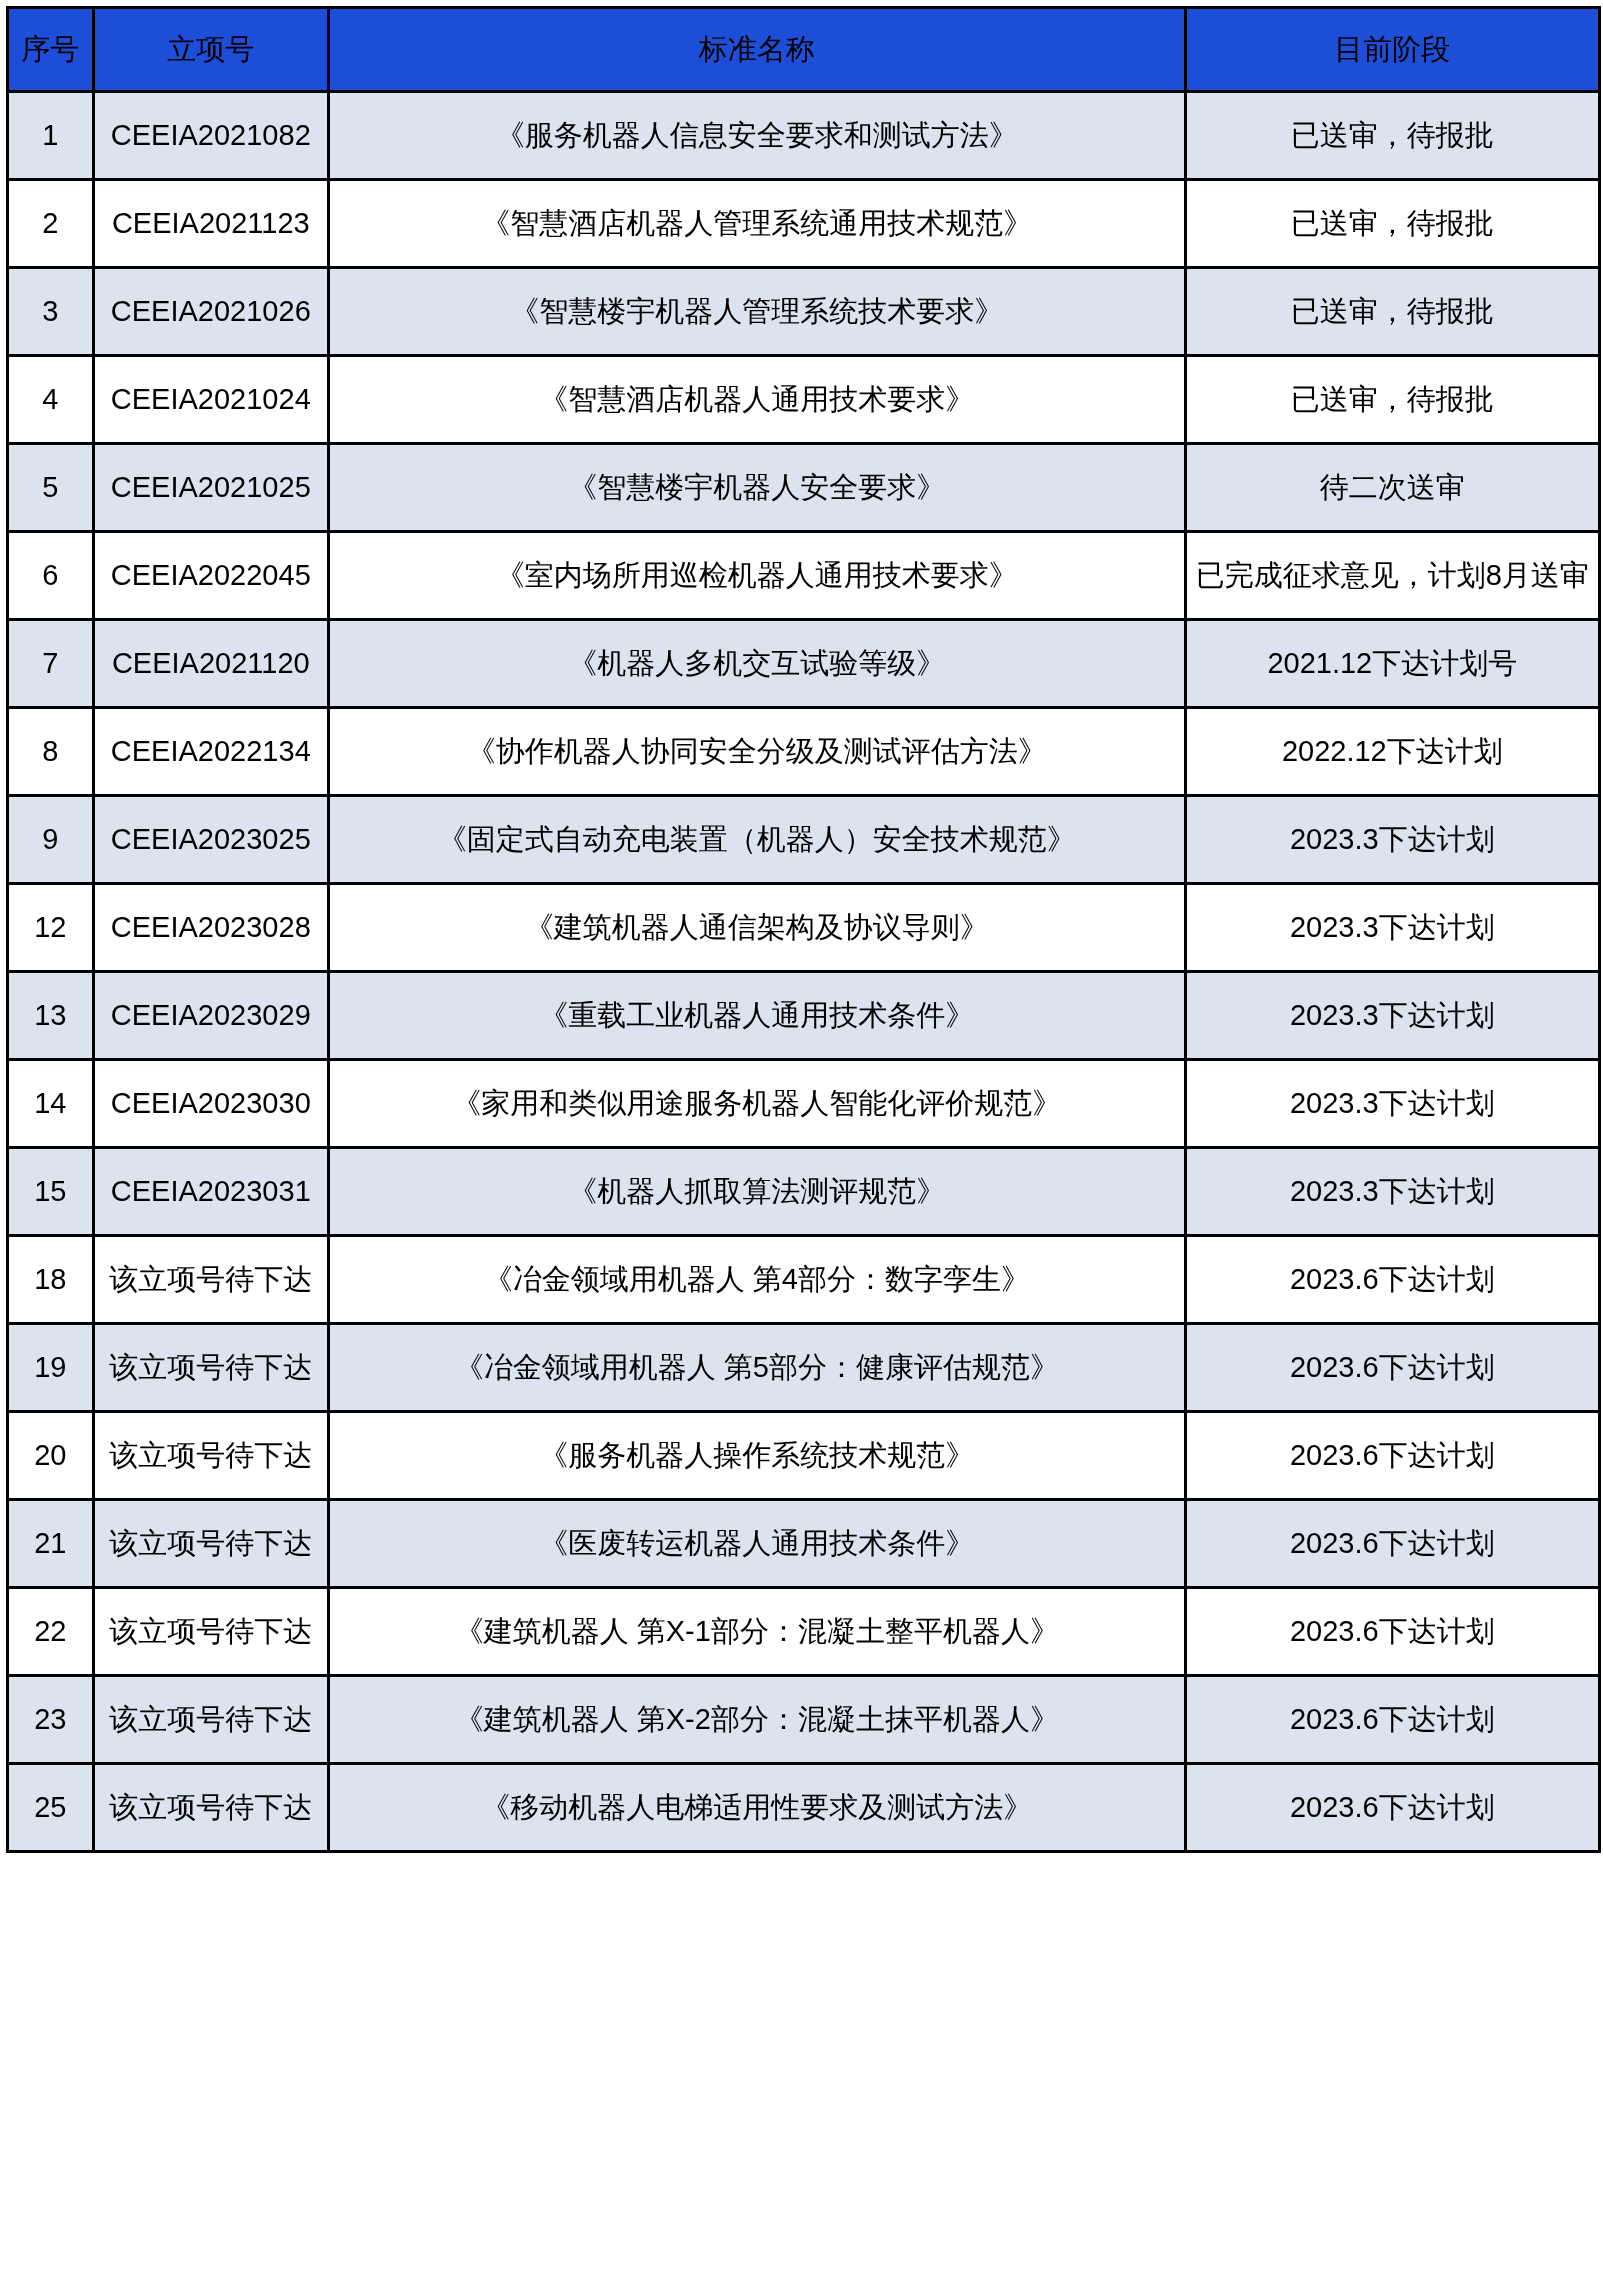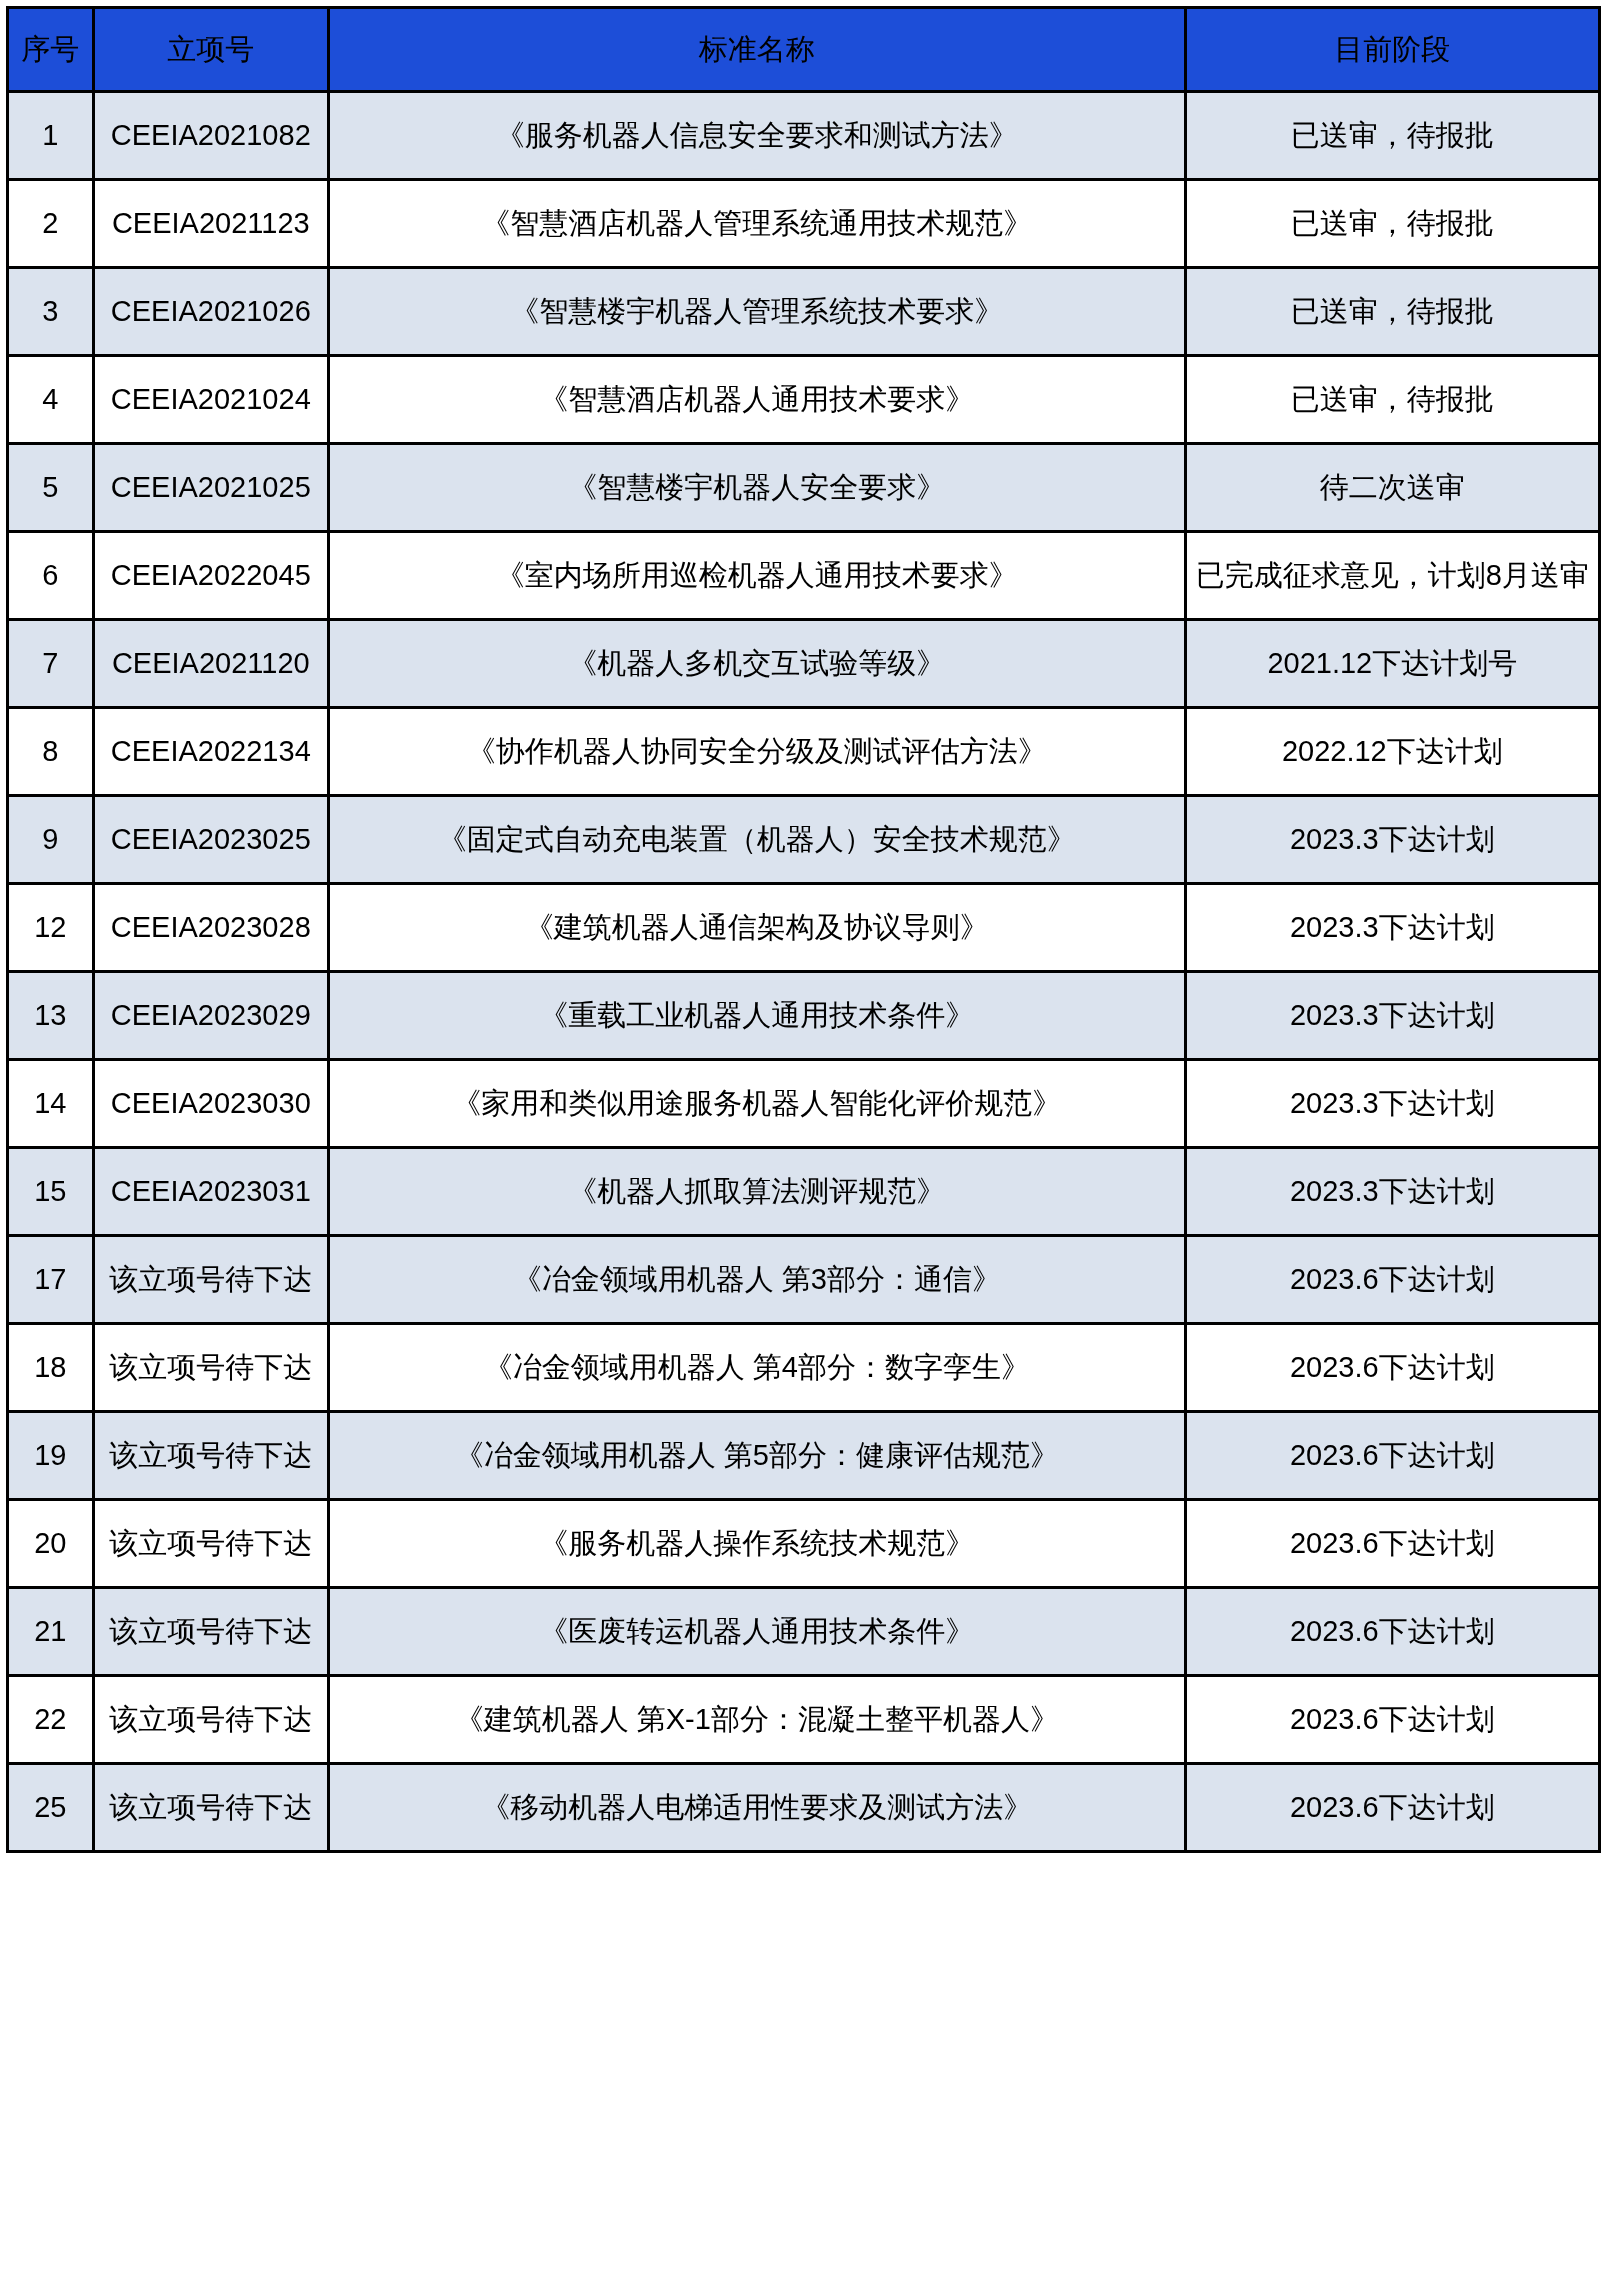--- a/index.html
+++ b/index.html
@@ -140,26 +140,20 @@
     <td>CEEIA2023030</td>
     <td>《家用和类似用途服务机器人智能化评价规范》</td>
     <td>2023.3下达计划</td>
   </tr>
         <tr class="alt">
     <td>15</td>
     <td>CEEIA2023031</td>
     <td>《机器人抓取算法测评规范》</td>
     <td>2023.3下达计划</td>
   </tr>
-        <tr class="alt">
-    <td>17</td>
-    <td>该立项号待下达</td>
-    <td>《冶金领域用机器人 第3部分：通信》</td>
-    <td>2023.6下达计划</td>
-  </tr>
         <tr class="plain">
     <td>18</td>
     <td>该立项号待下达</td>
     <td>《冶金领域用机器人 第4部分：数字孪生》</td>
     <td>2023.6下达计划</td>
   </tr>
         <tr class="alt">
     <td>19</td>
     <td>该立项号待下达</td>
     <td>《冶金领域用机器人 第5部分：健康评估规范》</td>
@@ -177,20 +171,26 @@
     <td>《医废转运机器人通用技术条件》</td>
     <td>2023.6下达计划</td>
   </tr>
         <tr class="plain">
     <td>22</td>
     <td>该立项号待下达</td>
     <td>《建筑机器人 第X-1部分：混凝土整平机器人》</td>
     <td>2023.6下达计划</td>
   </tr>
         <tr class="alt">
+    <td>23</td>
+    <td>该立项号待下达</td>
+    <td>《建筑机器人 第X-2部分：混凝土抹平机器人》</td>
+    <td>2023.6下达计划</td>
+  </tr>
+        <tr class="alt">
     <td>25</td>
     <td>该立项号待下达</td>
     <td>《移动机器人电梯适用性要求及测试方法》</td>
     <td>2023.6下达计划</td>
   </tr>
       </tbody>
   </table>
 </div>
 
 

